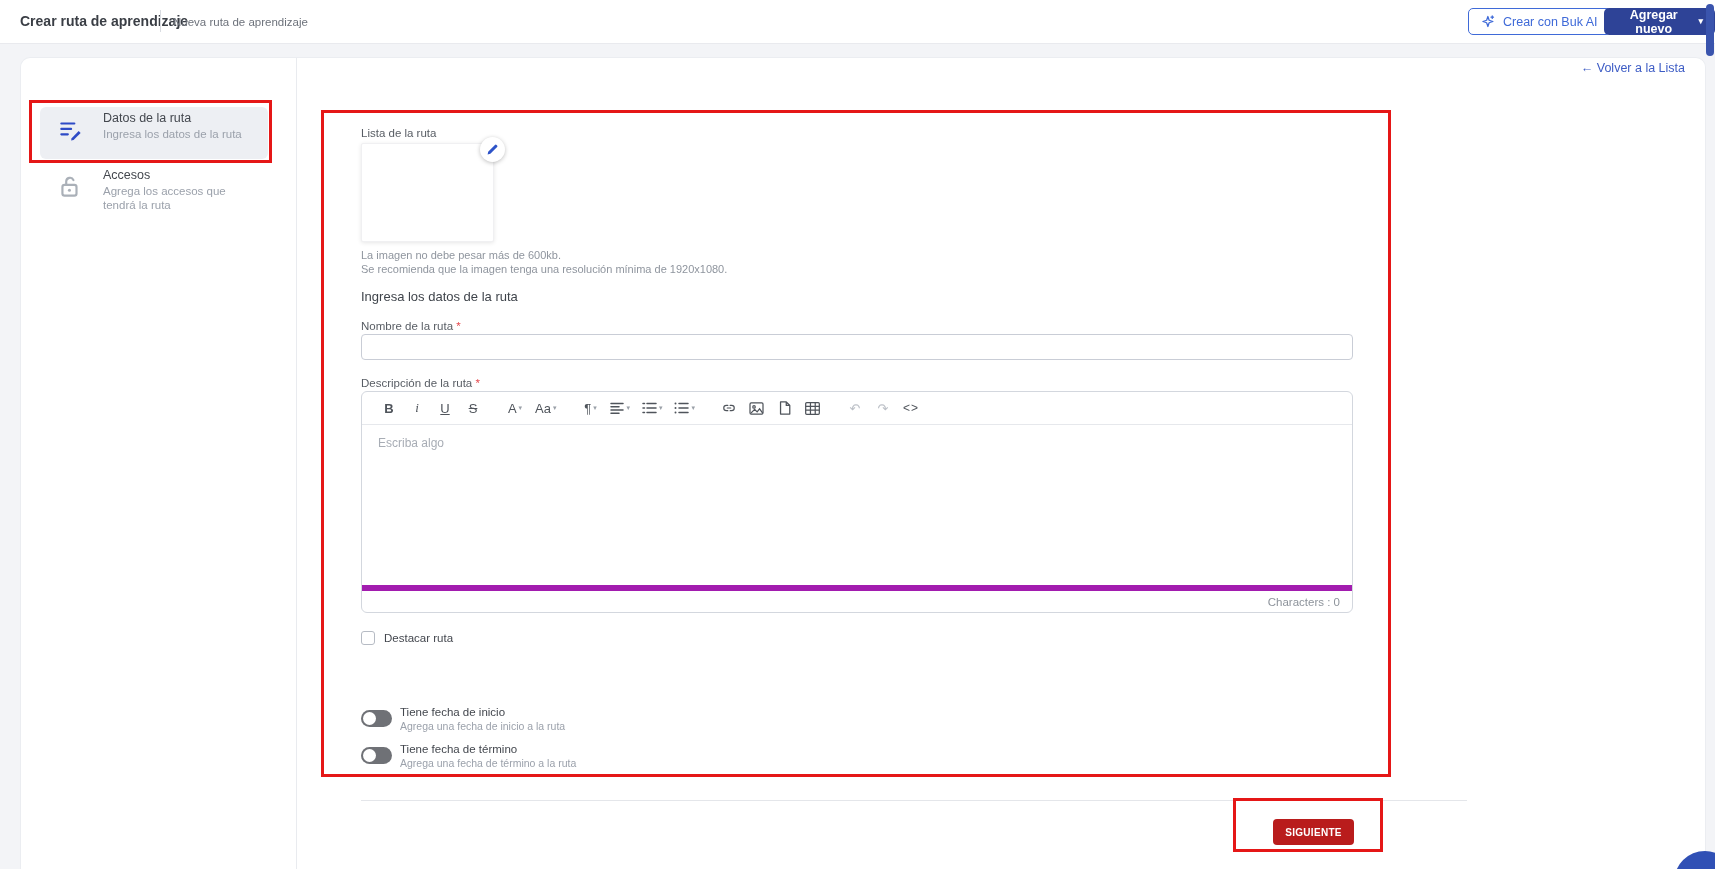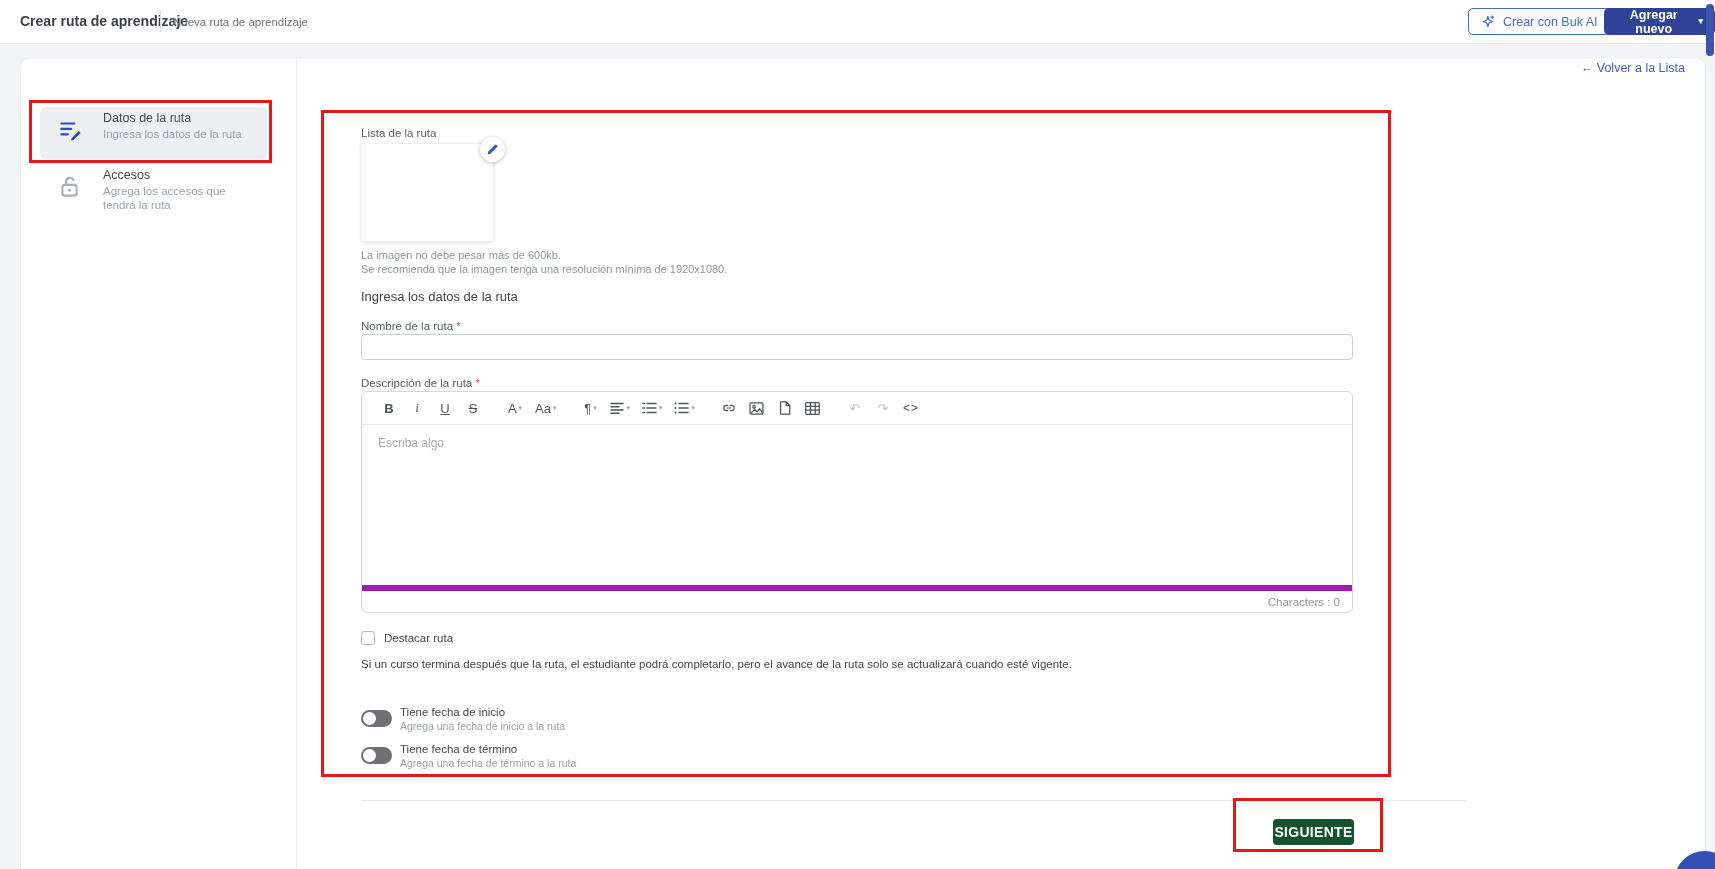--- a/index.html
+++ b/index.html
@@ -85,22 +85,22 @@
   .importante { position:absolute; left:361px; top:656px; font-size:11.5px; color:#3f444b; line-height:17px; white-space:nowrap; }
 
   .toggle-row { position:absolute; left:361px; cursor:pointer; }
   .tr1 { top:706px; } .tr2 { top:743px; }
   .toggle-pill { position:absolute; left:0; top:4px; width:31px; height:17px; background:#6f7176; border-radius:9px; }
   .toggle-knob { position:absolute; left:2px; top:2px; width:13px; height:13px; background:#ffffff; border-radius:50%; }
   .toggle-title { position:absolute; left:39px; top:0; font-size:11.5px; color:#43474e; white-space:nowrap; }
   .toggle-sub { position:absolute; left:39px; top:14px; font-size:10.5px; color:#9ba1ab; white-space:nowrap; }
 
   .form-divider { position:absolute; left:361px; top:800px; width:1106px; height:1px; background:#e4e6ea; }
-  .btn-next { position:absolute; left:1273px; top:819px; width:81px; height:26px; background:#14532d; color:#ffffff;
-              border:none; border-radius:4px; font-size:14px; font-weight:bold; letter-spacing:0.3px; cursor:pointer; }
+  .btn-next { position:absolute; left:1273px; top:819px; width:81px; height:26px; background:#b91c1c; color:#ffffff;
+              border:none; border-radius:4px; font-size:10px; font-weight:bold; letter-spacing:0.3px; cursor:pointer; }
 
   
   .anno { position:absolute; border:3px solid #e51717; pointer-events:none; }
   .anno-1 { left:29px; top:100px; width:243px; height:63px; }
   .anno-2 { left:321px; top:110px; width:1070px; height:667px; }
   .anno-3 { left:1233px; top:798px; width:150px; height:54px; }
 
   
   .chat-fab { position:absolute; left:1674px; top:851px; width:62px; height:62px; border-radius:50%; background:#3050b5; border:none; cursor:pointer; }
 
@@ -261,21 +261,20 @@
       <span class="char-count">Characters : 0</span>
     </div>
   </div>
 
   <div class="chk-row">
     <span class="chk-box"></span>
     <span class="chk-label">Destacar ruta</span>
   </div>
 
   <div class="importante">
-    <div>Si un curso termina después que la ruta, el estudiante podrá completarlo, pero el avance de la ruta solo se actualizará cuando esté vigente.</div>
   </div>
 
   <div class="toggle-row tr1">
     <span class="toggle-pill">
         <span class="toggle-knob"></span>
       </span>
     <span class="toggle-title">Tiene fecha de inicio</span>
     <span class="toggle-sub">Agrega una fecha de inicio a la ruta</span>
   </div>
   <div class="toggle-row tr2">

